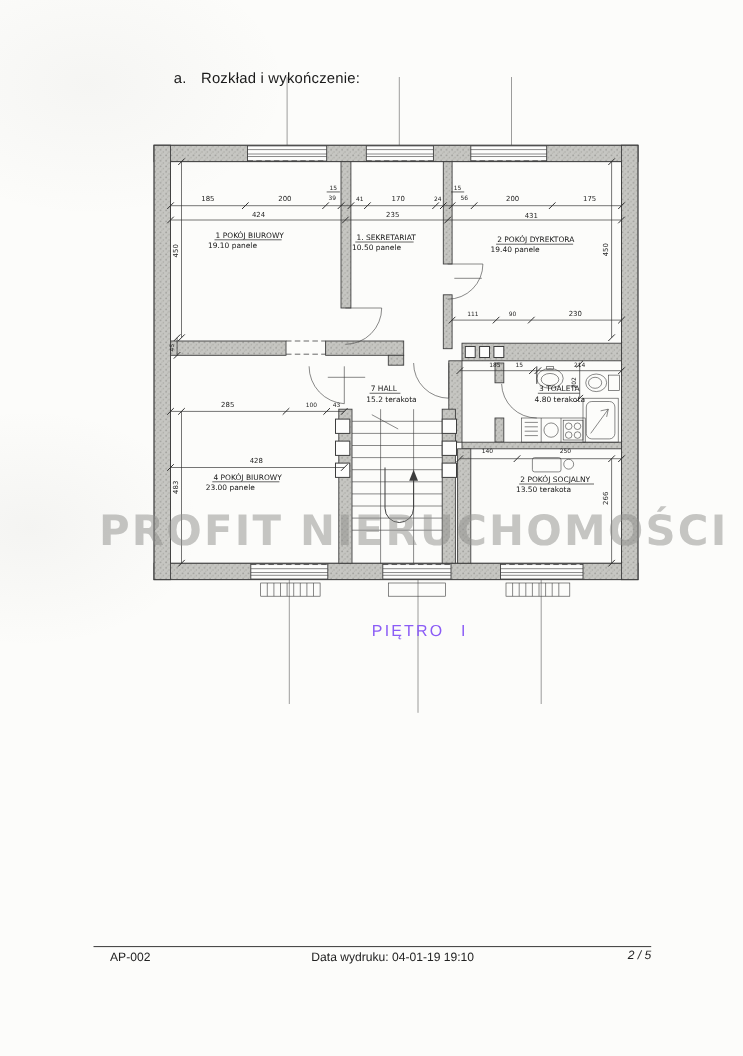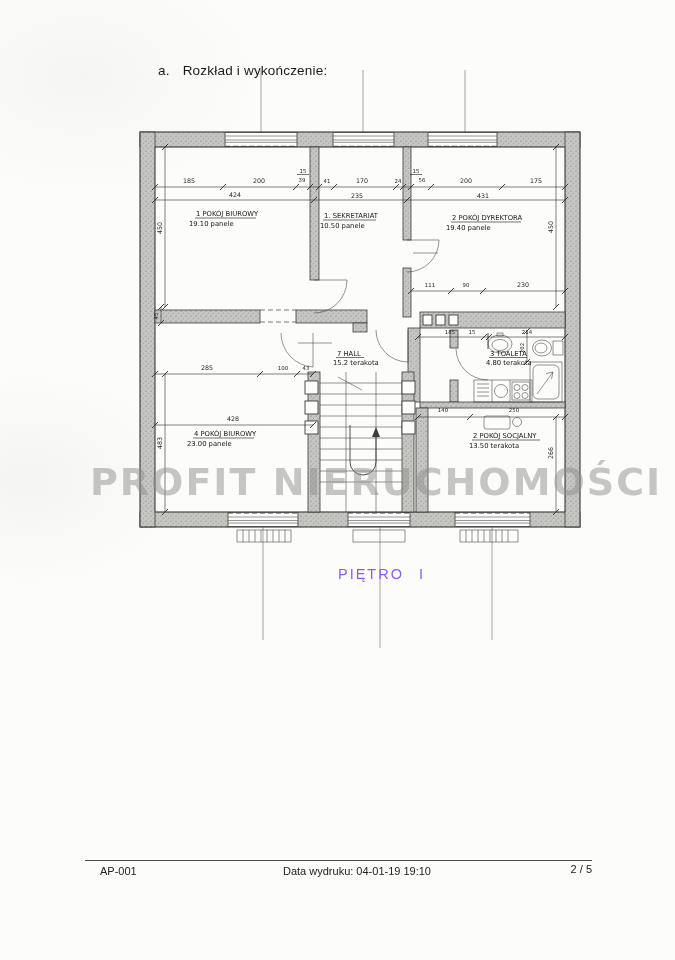--- a/index.html
+++ b/index.html
@@ -16,21 +16,21 @@
   .watermark{
     position:absolute;left:90px;top:460px;width:600px;
     font-family:"DejaVu Sans", sans-serif;font-weight:700;font-size:38px;letter-spacing:2px;
     color:#8f8f8c;opacity:.5;white-space:nowrap;pointer-events:none;
   }
   .caption{position:absolute;left:338px;top:566px;font-size:14.5px;letter-spacing:2px;word-spacing:9px;color:#8b5cf6;}
   .footer-rule{position:absolute;left:85px;top:860px;width:507px;height:1px;background:#4a4a4a;}
   .footer{position:absolute;left:0;top:865px;width:675px;font-size:11px;color:#222;}
   .footer .doc{position:absolute;left:100px;top:0;}
   .footer .date{position:absolute;left:283px;top:0;}
-  .footer .pg{position:absolute;left:556px;top:-2px;width:36px;text-align:right;}
+  .footer .pg{position:absolute;left:556px;top:-2px;width:36px;text-align:right;font-style:italic;}
   
   .w{fill:url(#wallpat);stroke:#3c3c3c;stroke-width:.8;}
   .win{fill:#fdfdfc;stroke:#3c3c3c;stroke-width:.8;}
   .pil{fill:#fdfdfc;stroke:#3c3c3c;stroke-width:.9;}
   .ln{stroke:#3c3c3c;stroke-width:.9;fill:none;}
   .thin{stroke:#3c3c3c;stroke-width:.55;fill:none;}
   .dash{stroke:#3c3c3c;stroke-width:.7;fill:none;stroke-dasharray:5 3;}
   .dimln{stroke:#2e2e2e;stroke-width:.6;fill:none;}
   .tick{stroke:#2e2e2e;stroke-width:.9;fill:none;}
   .cons{stroke:#6a6a6a;stroke-width:.6;fill:none;}
@@ -250,16 +250,16 @@
     <text class="rl" x="469" y="447.5">13.50 terakota</text>
   </g>
 </svg>
 
 <div class="watermark">PROFIT NIERUCHOMOŚCI</div>
 
 <div class="caption">PIĘTRO I</div>
 
 <div class="footer-rule"></div>
 <div class="footer">
-  <span class="doc">AP-001</span>
+  <span class="doc">AP-002</span>
   <span class="date">Data wydruku: 04-01-19 19:10</span>
   <span class="pg">2 / 5</span>
 </div>
 
 </body></html>

